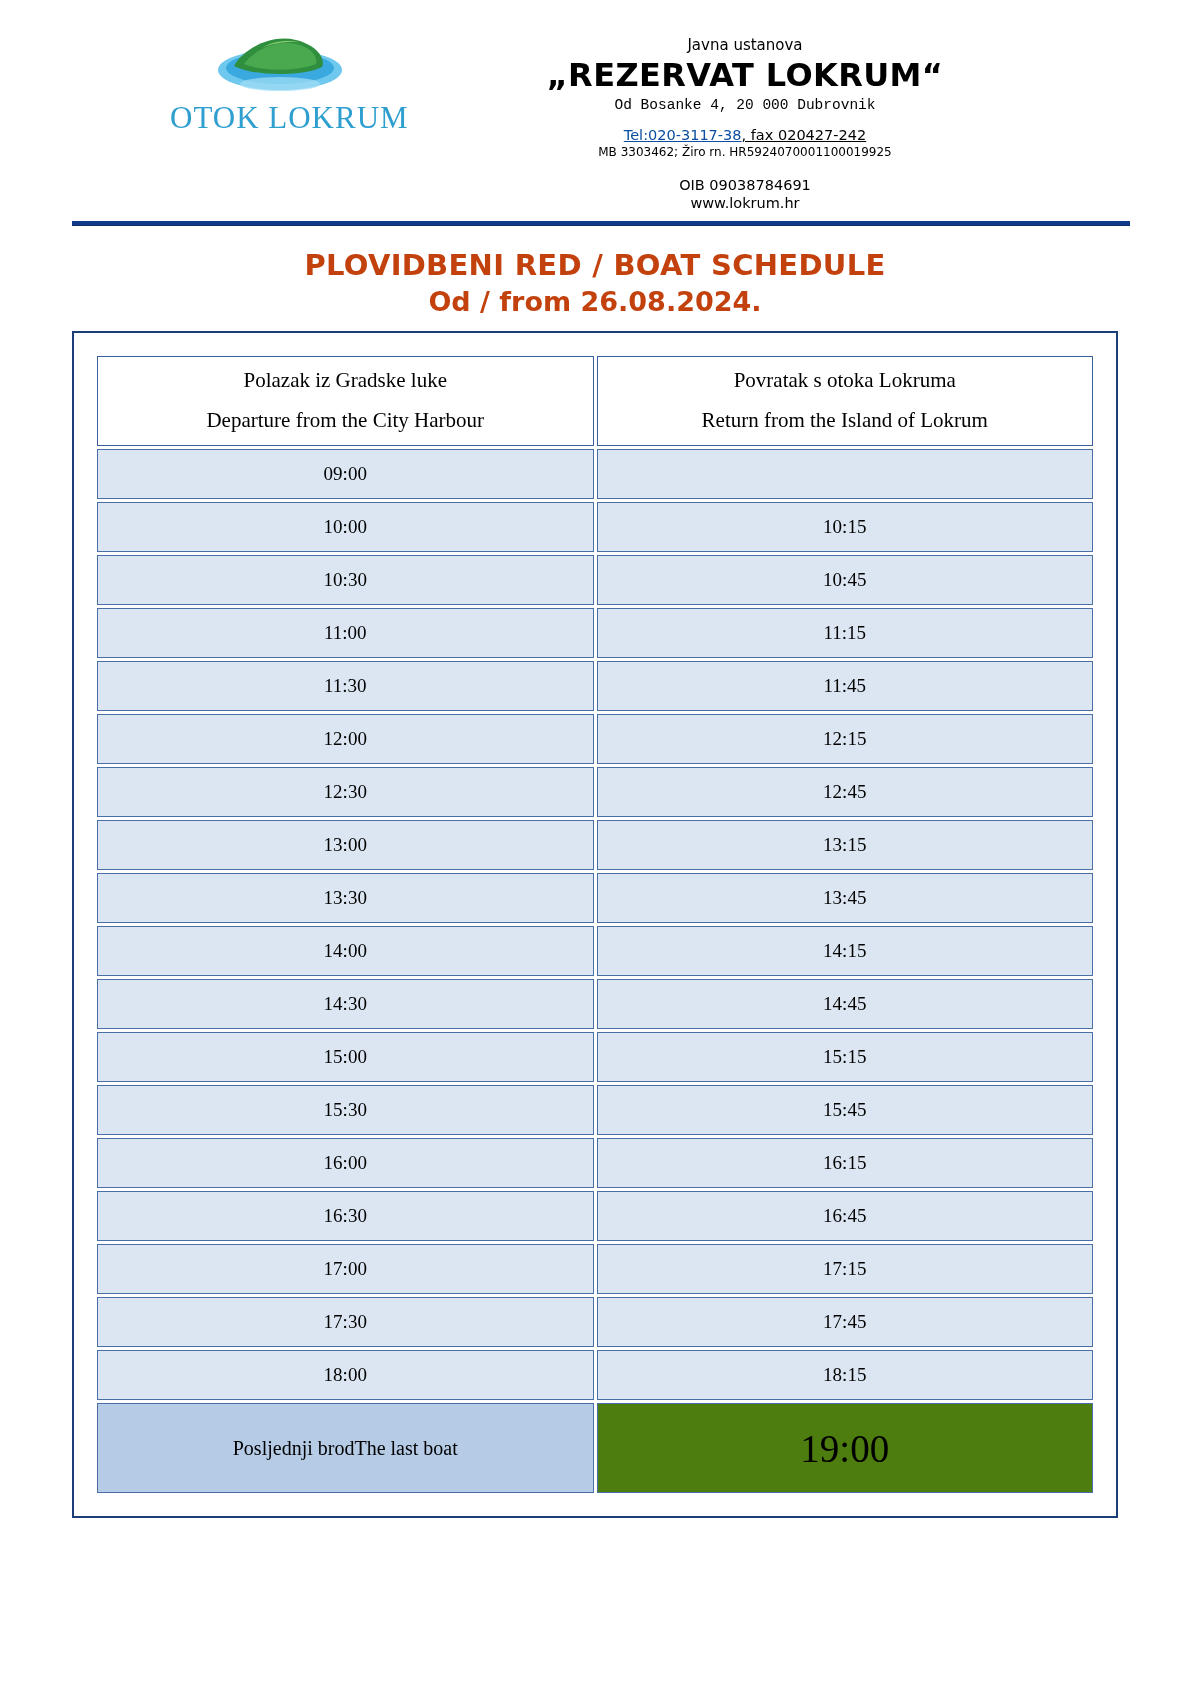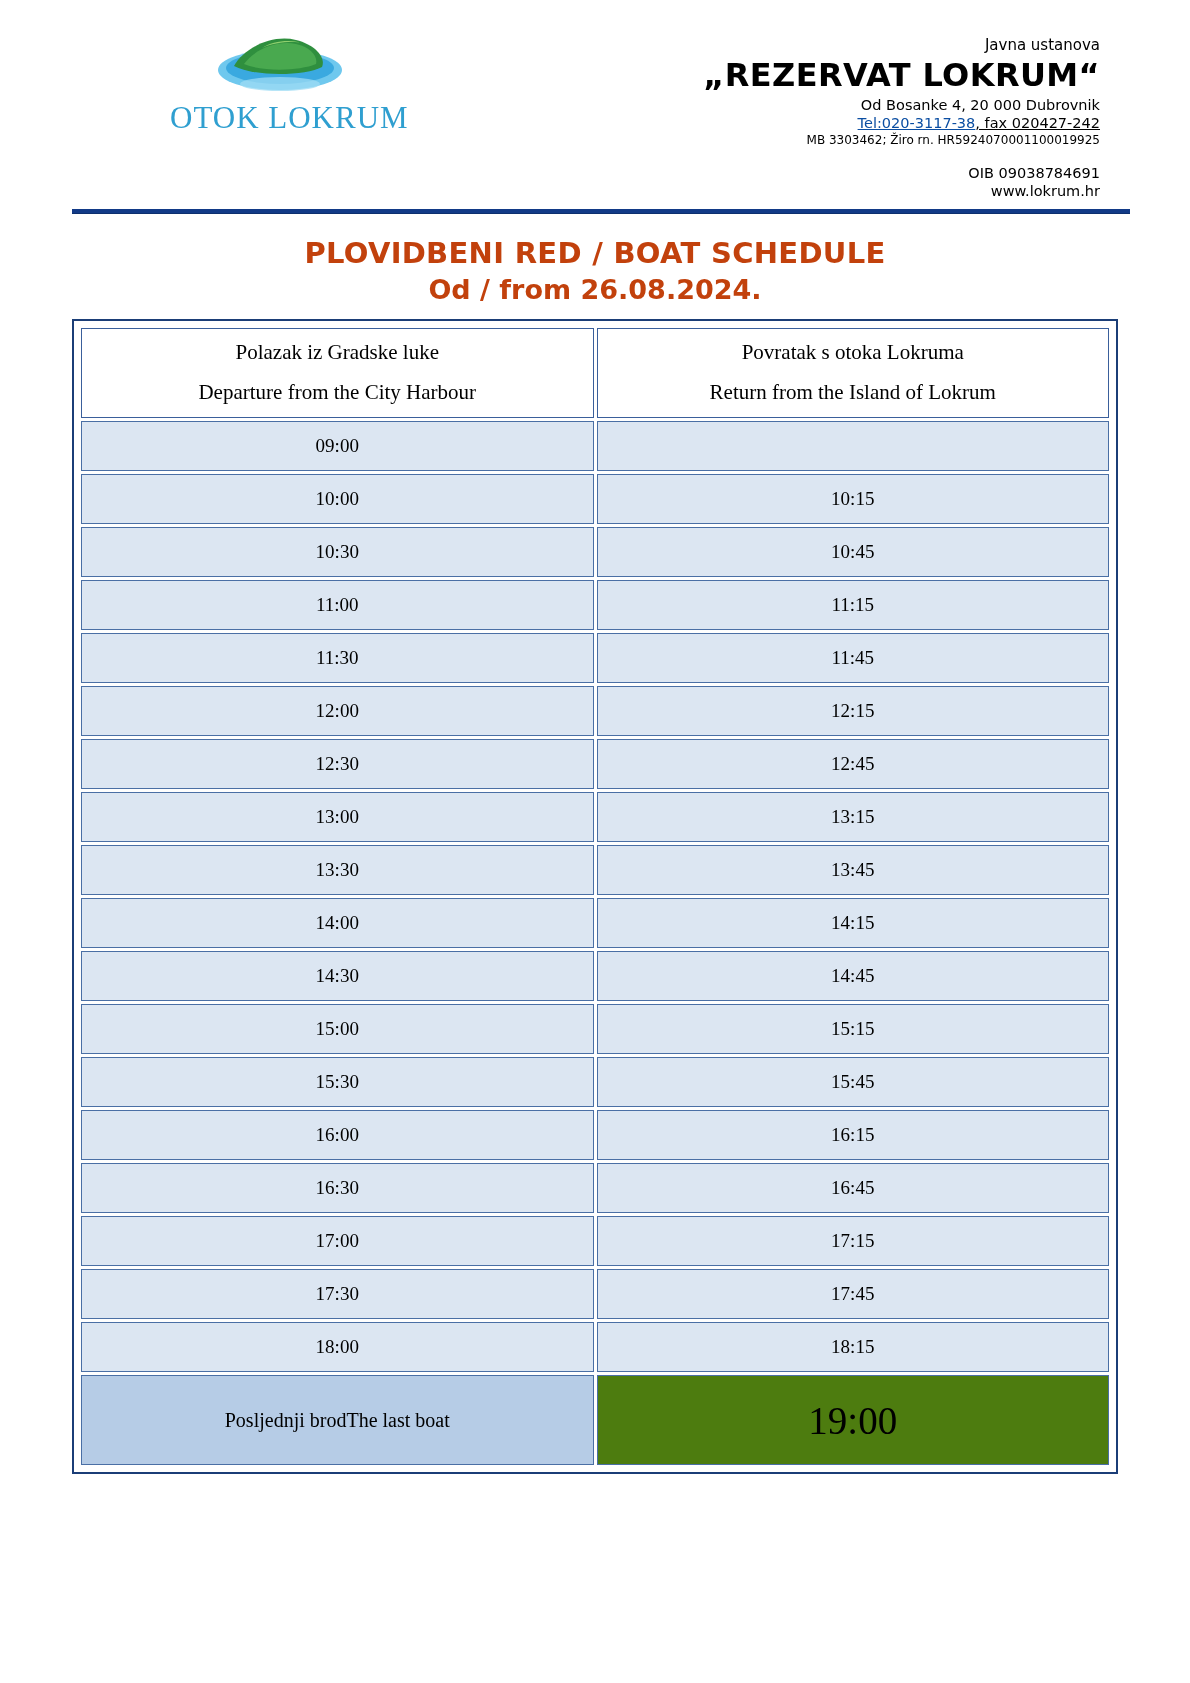--- a/index.html
+++ b/index.html
@@ -47,39 +47,40 @@
     font-family: "Liberation Serif", serif;
     font-size: 31px;
     letter-spacing: 1px;
     color: #2f9fd0;
     margin-top: 4px;
     white-space: nowrap;
   }
 
   .org-block {
     flex: 1;
-    text-align: right;
+    text-align: center;
     padding-top: 12px;
     padding-right: 30px;
     font-family: "DejaVu Sans", sans-serif;
   }
   .org-line1 {
     font-size: 15px;
     color: #000;
     margin-bottom: 2px;
   }
   .org-title {
     font-size: 32px;
     font-weight: bold;
     letter-spacing: 0.4px;
     margin-bottom: 3px;
   }
   .org-addr {
     font-size: 14.5px;
-    margin-bottom: 2px;
+    margin-bottom: 14px;
+    font-family: Liberation Mono, monospace;
   }
   .org-tel {
     font-size: 14.5px;
     margin-bottom: 2px;
   }
   .org-tel .lnk {
     color: #0b4ea2;
     text-decoration: underline;
   }
   .org-tel .lnk2 {
@@ -120,21 +121,21 @@
   .title-sub {
     font-size: 27px;
     font-weight: bold;
     margin-top: 4px;
   }
 
   
   .table-wrap {
     margin: 14px 72px 0 72px;
     border: 2px solid #1b3e77;
-    padding: 4px;
+    padding: 20px;
     box-sizing: border-box;
     background: #fff;
   }
   table.schedule {
     width: 100%;
     border-collapse: separate;
     border-spacing: 3px 3px;
     table-layout: fixed;
   }
   table.schedule td {

